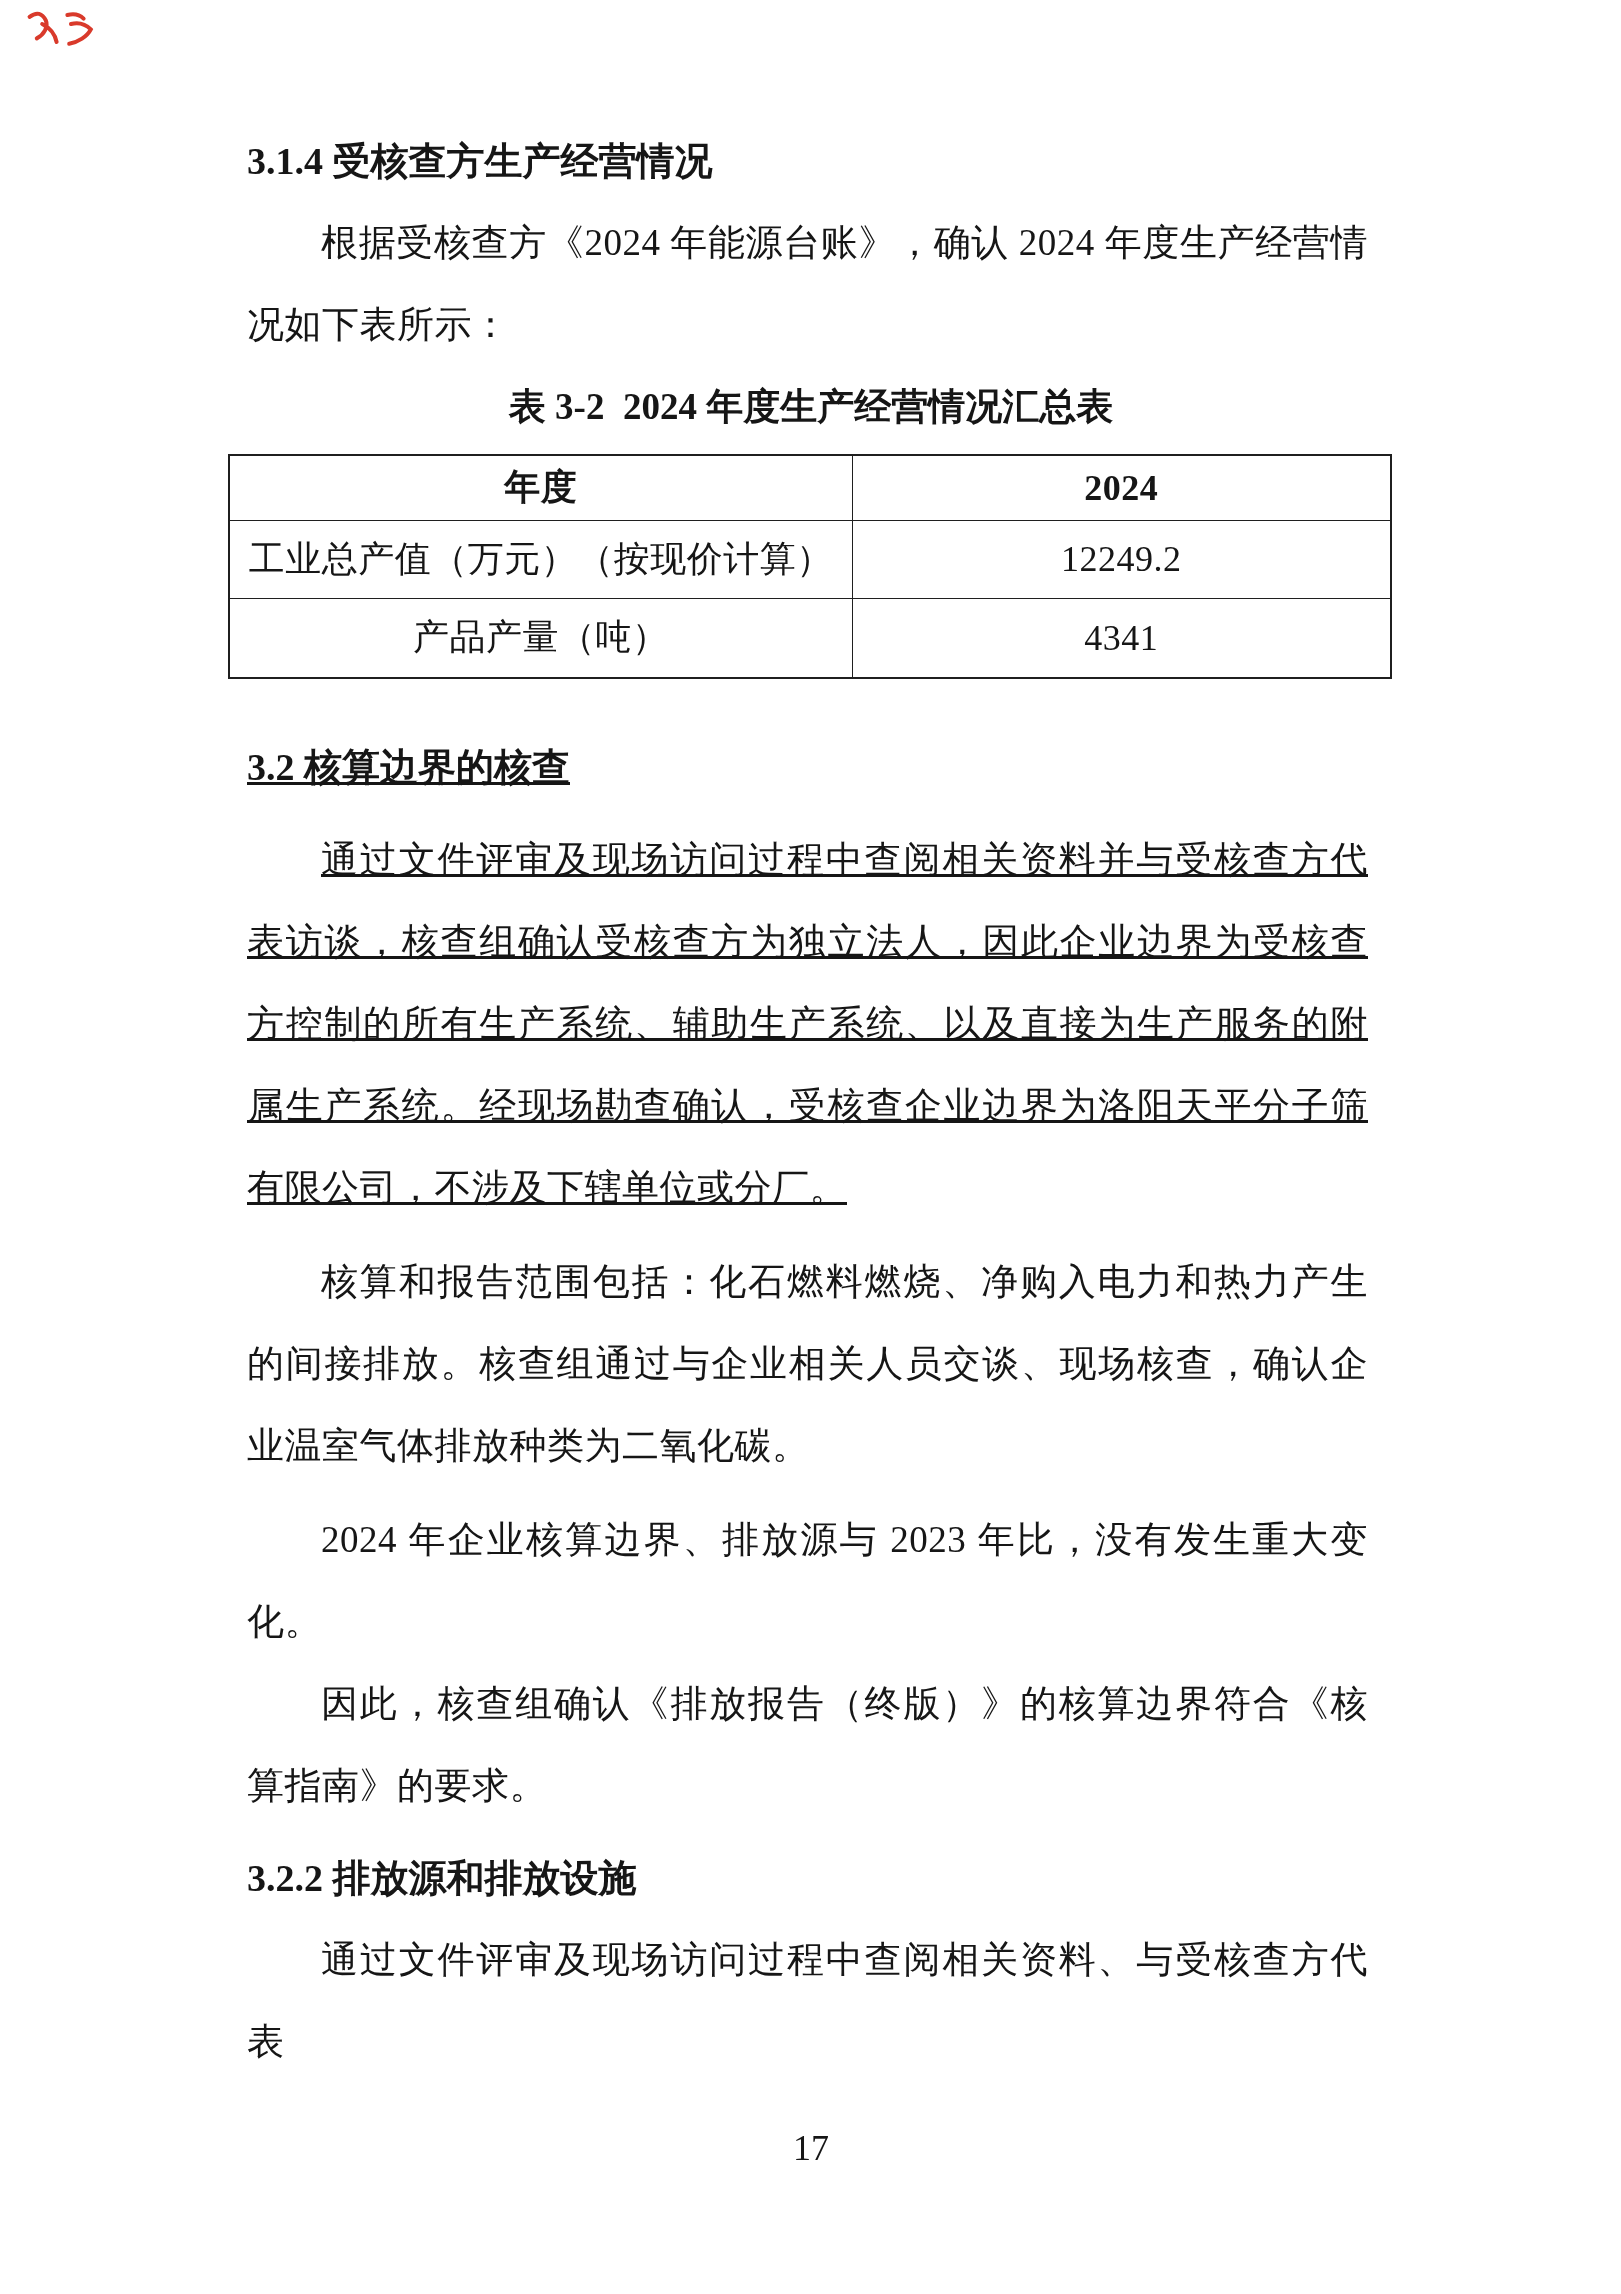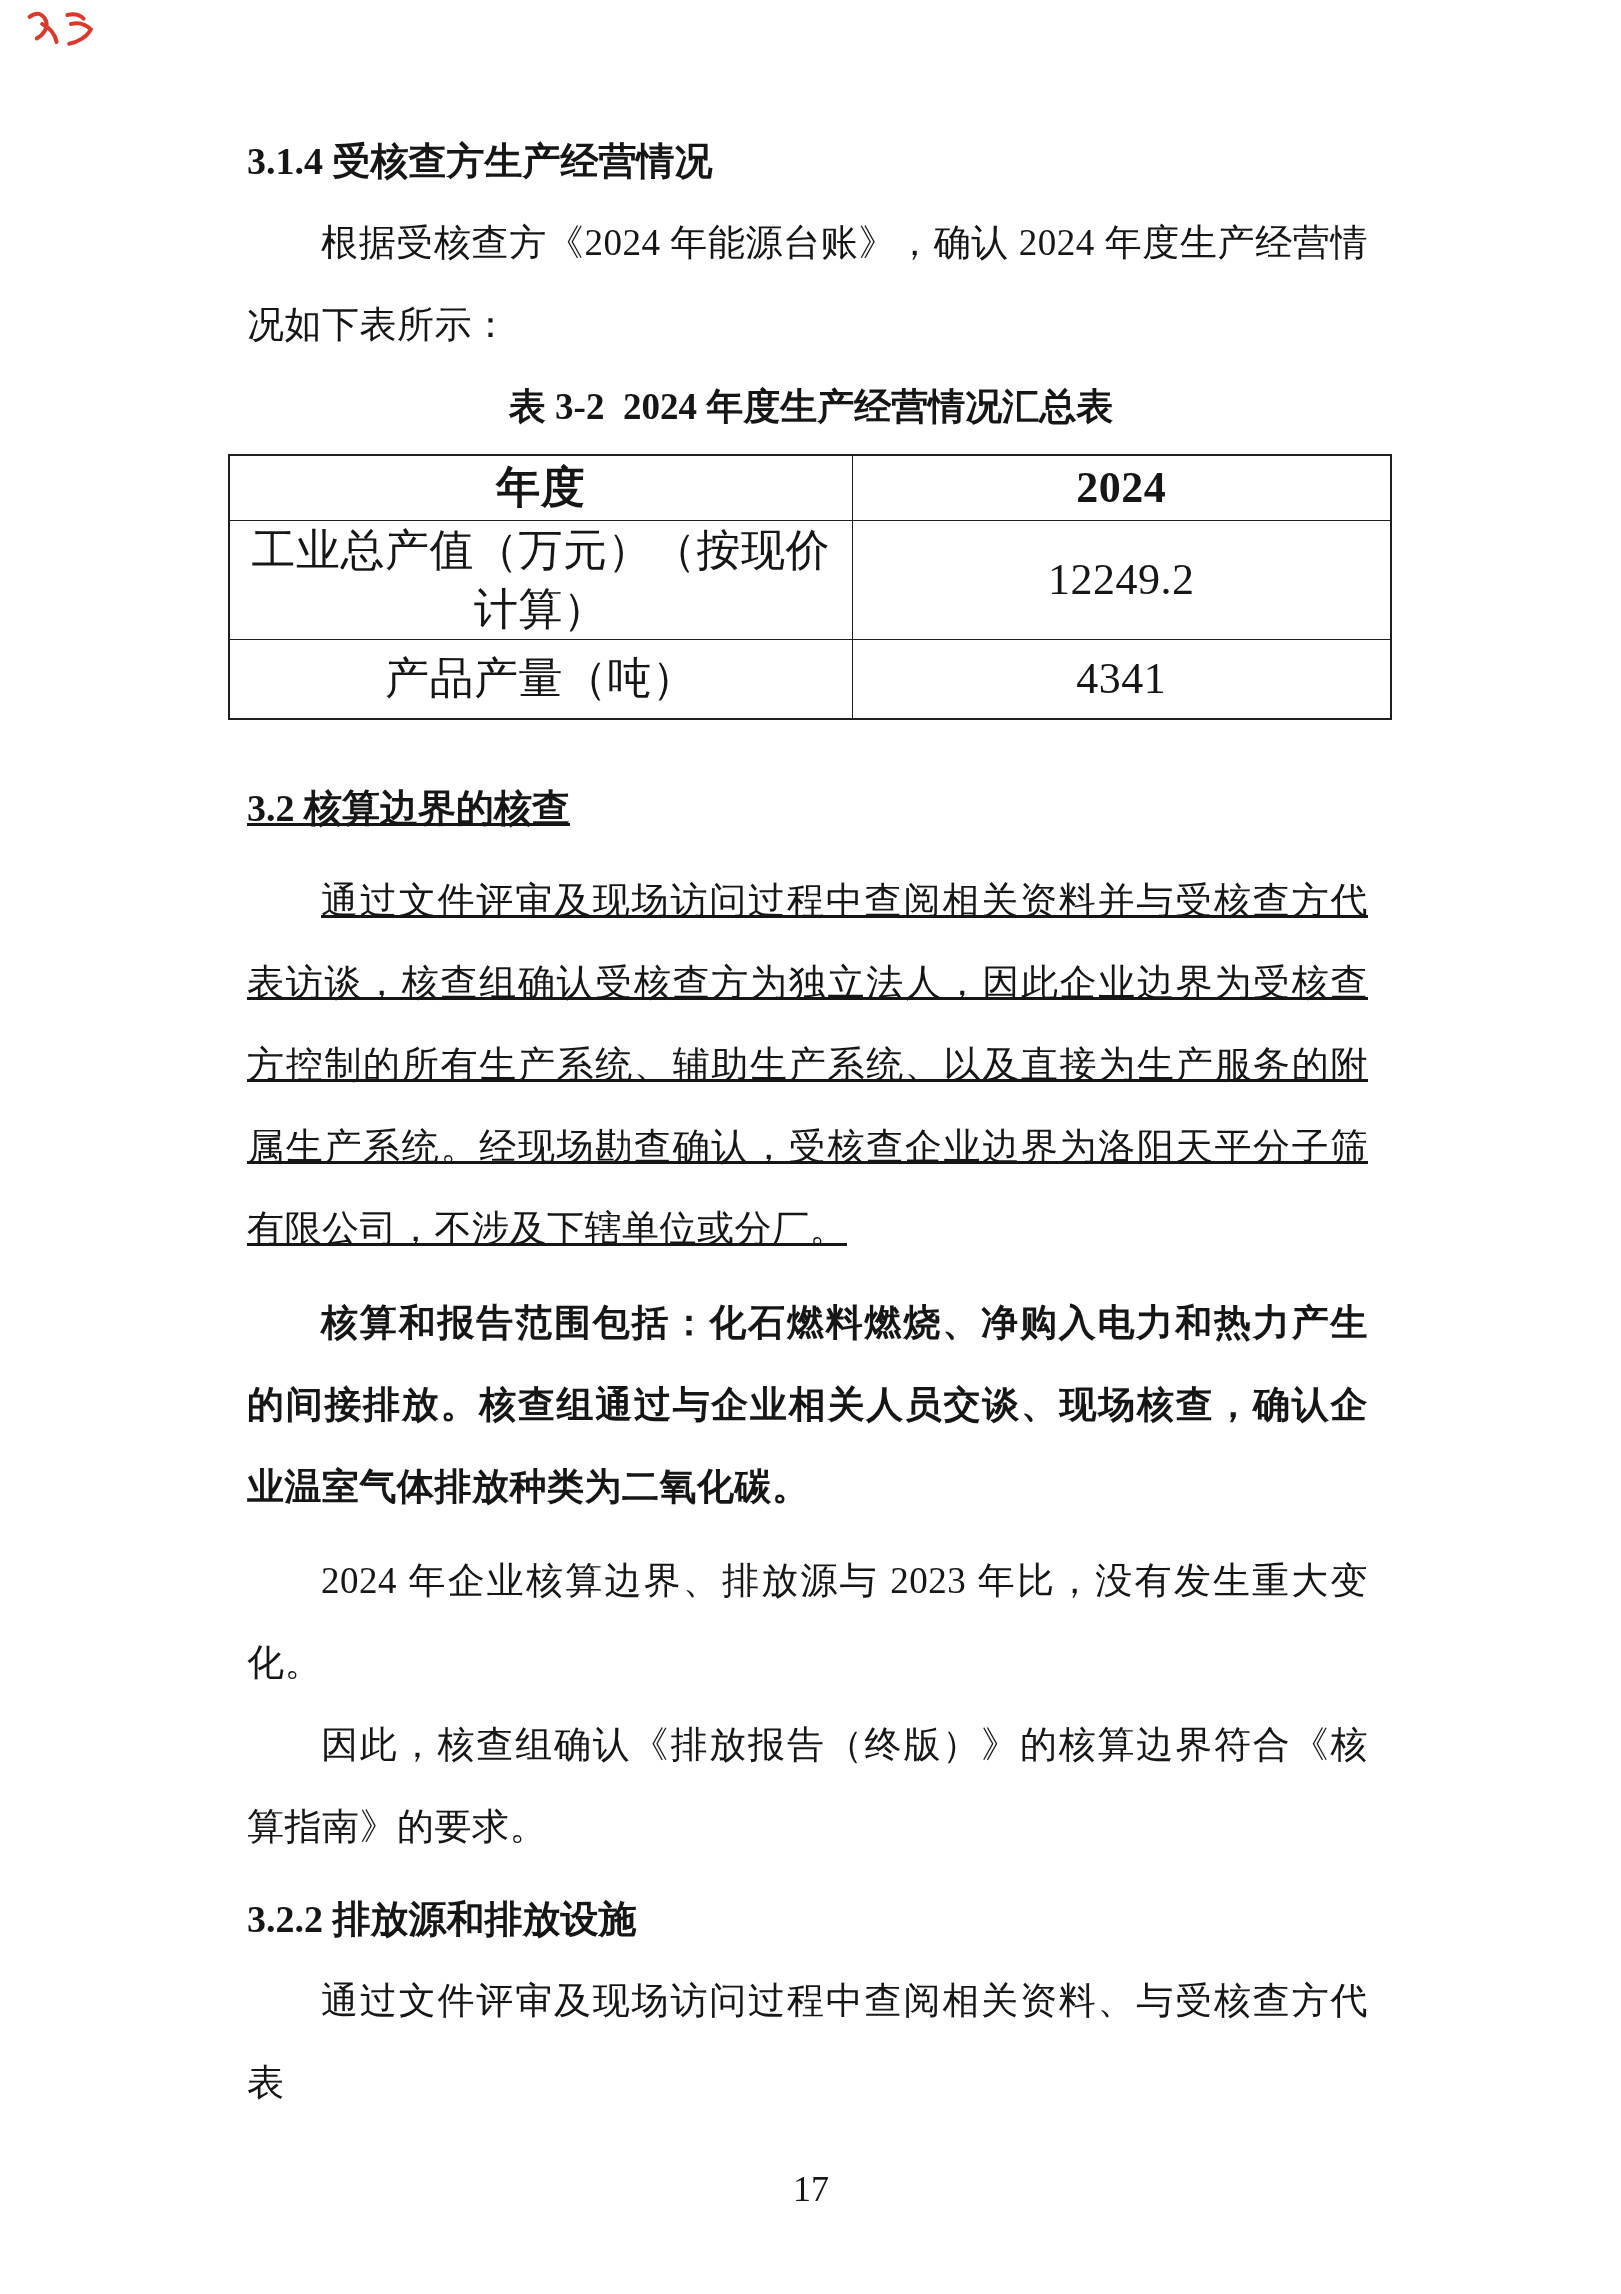--- a/index.html
+++ b/index.html
@@ -24,21 +24,21 @@
   }
   .para {
     margin:0 254px 0 247px;
     font-size:37px;
     line-height:82px;
     text-align:justify;
     letter-spacing:0.5px;
   }
   .indent { text-indent:2em; }
   .mt12 { margin-top:11px;text-decoration:underline; }
-  .mt14 { margin-top:12.7px;font-weight:bold; }
+  .mt14 { margin-top:12.7px; }
   .mt13 { margin-top:11.8px; }
   .mt11 { margin-top:10px; }
   .mt52 { margin-top:47px;text-decoration:underline; }
   .table-title {
     margin:0;
     font-size:37px;
     font-weight:bold;
     line-height:82px;
     text-align:center;
     white-space:pre-wrap;
@@ -47,21 +47,21 @@
     width:1164px;
     margin:5.5px 0 0 228px;
     border-collapse:collapse;
     border:2.7px solid #1f1f1f;
     table-layout:fixed;
   }
   table.data-table td {
     border:1.8px solid #1f1f1f;
     text-align:center;
     vertical-align:middle;
-    font-size:44px;
+    font-size:36px;
     padding:0;
     letter-spacing:0.5px;
   }
   td.col-label { width:53.5%; }
   tr.hdr td { height:64px; font-weight:bold; }
   tr.r2 td { height:77px; }
   tr.r3 td { height:78px; }
   .page-number {
     margin-top:24.5px;
     text-align:center;

